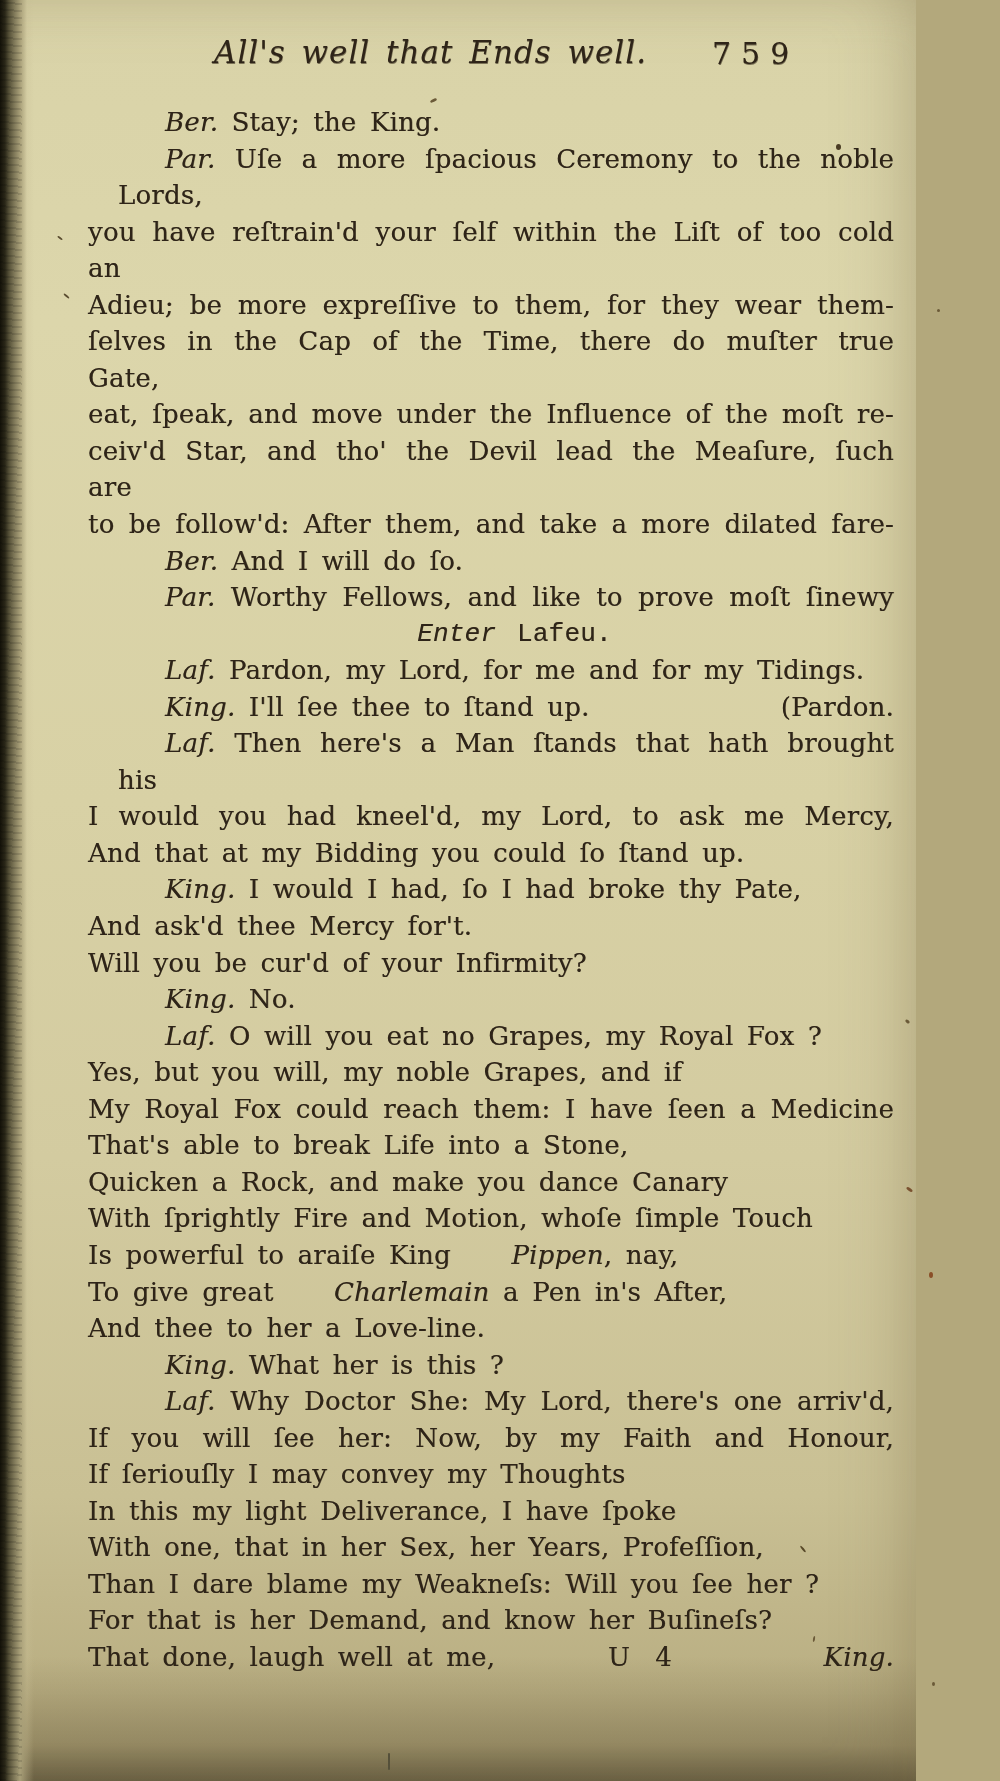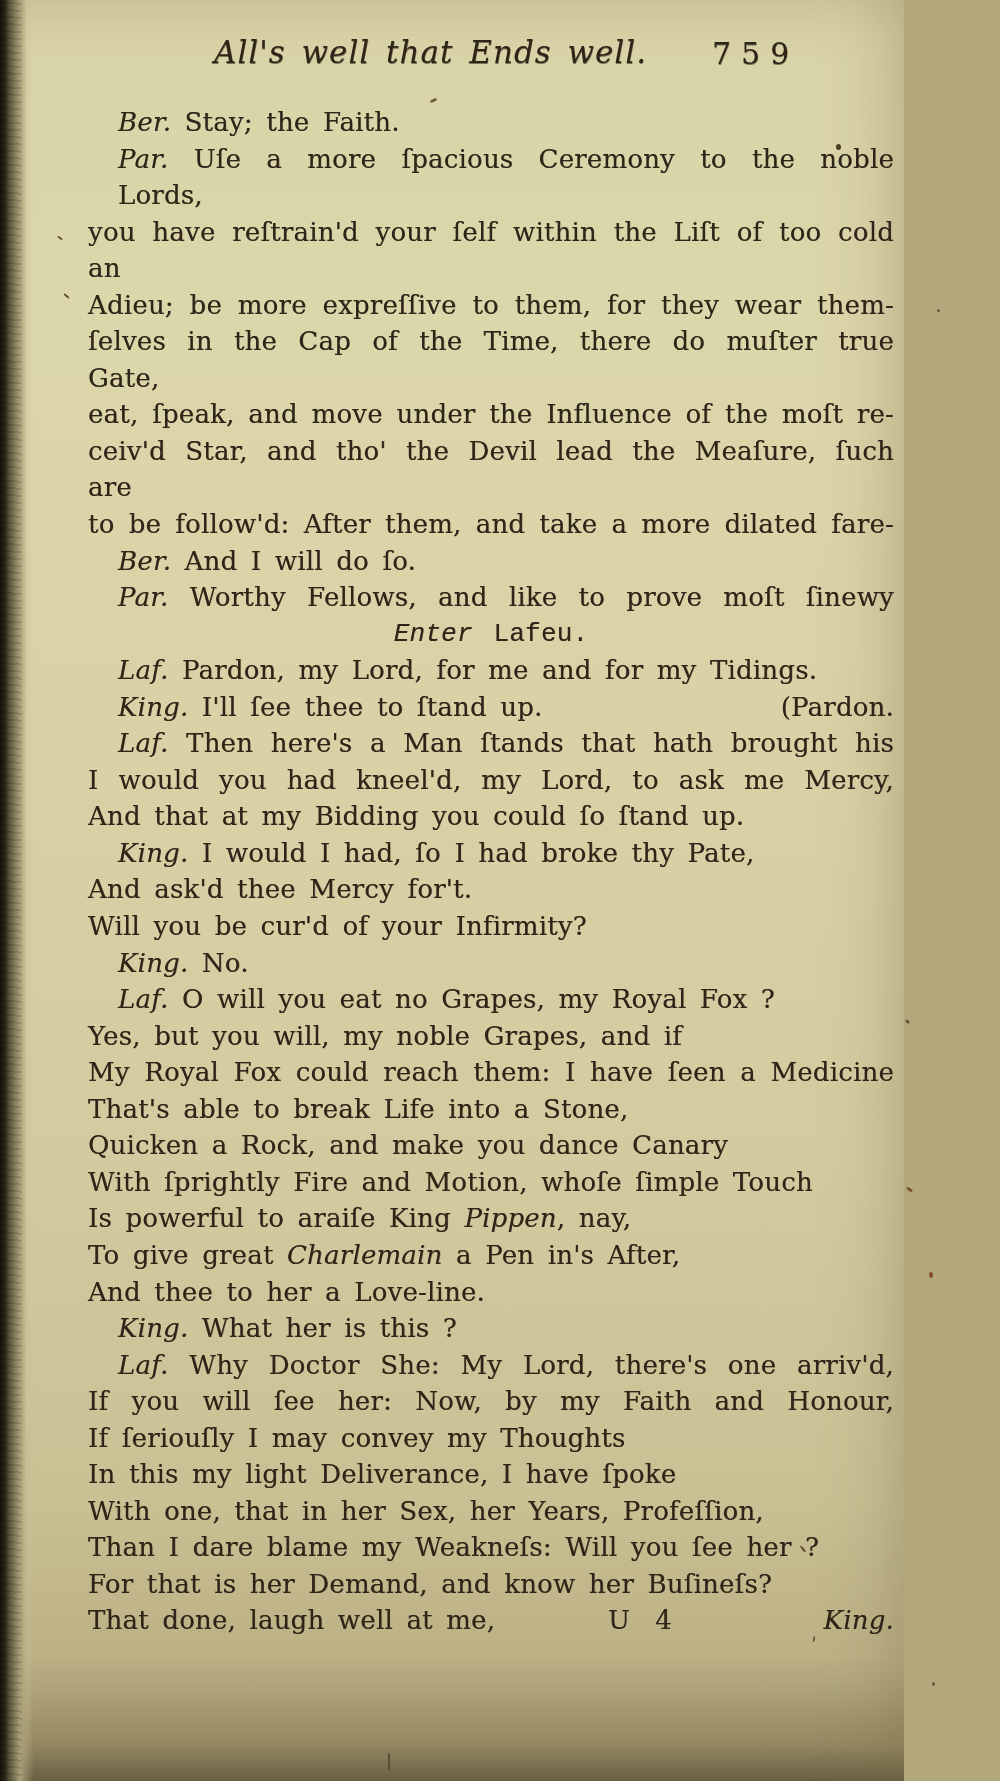--- a/index.html
+++ b/index.html
@@ -10,20 +10,21 @@
     background:#b3a87c;
   }
   .page {
     position:relative; width:904px; height:1781px;
     color:#2e2418;
     background:
       linear-gradient(to bottom, rgba(0,0,0,0) 93%, rgba(88,76,48,0.30) 98%, rgba(56,48,30,0.55) 100%),
       linear-gradient(to bottom, #d9d3a8 0%, #dcd6ab 18%, #d8d1a5 45%, #d3cba0 65%, #c9c094 84%, #b9ae82 95%, #a69a70 100%);
     box-shadow: inset -50px 0 70px -40px rgba(120,105,70,0.35),
                 inset 0 40px 60px -40px rgba(140,125,85,0.25);
+    padding-left: 12px;
   }
   .binding-edge {
     position:absolute; left:0; top:0; width:34px; height:100%;
     background:linear-gradient(to right,#131108 0px,#2a2718 5px,#565138 9px,#7d7657 14px,#a89f78 20px,rgba(200,190,150,0.30) 27px,rgba(200,190,150,0) 34px);
   }
   .binding-edge::after {
     content:""; position:absolute; left:0; top:0; width:22px; height:100%;
     background:repeating-linear-gradient(5deg, rgba(0,0,0,0.20) 0 2px, rgba(0,0,0,0) 2px 7px);
     opacity:.6;
   }
@@ -44,36 +45,36 @@
     text-shadow:0.35px 0.45px 0.55px rgba(46,35,20,0.5);
   }
   .line { position:relative; white-space:pre-wrap; }
   .line.indent { padding-left:30px; }
   .line.center { text-align:center;font-family:Liberation Mono, monospace; }
   .line.justify { text-align:justify; text-align-last:justify; }
   .line.split { display:flex; }
   .part-left { flex:0 0 auto; white-space:pre-wrap; }
   .part-right { margin-left:auto; white-space:pre-wrap; }
   .part-mid { position:absolute; left:520px; top:0; letter-spacing:6px; white-space:pre-wrap; }
-  .it { font-style:italic; }
+  .it { font-style:italic;margin-left:47px; }
   .speck { position:absolute; border-radius:50%; }
 </style>
 </head>
 <body>
 
 <div class="page">
   <div class="binding-edge"></div>
 
   <div class="header">
     <span class="title">All's well that Ends well.</span>
     <span class="pageno">759</span>
   </div>
 
   <div class="text-block">
-      <div class="line indent"><span class="it">Ber.</span><span class="ro"> Stay; the Faith.</span></div>
+      <div class="line indent"><span class="it">Ber.</span><span class="ro"> Stay; the King.</span></div>
       <div class="line indent justify"><span class="it">Par.</span><span class="ro"> Uſe a more ſpacious Ceremony to the noble Lords,</span></div>
       <div class="line justify"><span class="ro">you have reſtrain'd your ſelf within the Liſt of too cold an</span></div>
       <div class="line justify"><span class="ro">Adieu; be more expreſſive to them, for they wear them-</span></div>
       <div class="line justify"><span class="ro">ſelves in the Cap of the Time, there do muſter true Gate,</span></div>
       <div class="line justify"><span class="ro">eat, ſpeak, and move under the Influence of the moſt re-</span></div>
       <div class="line justify"><span class="ro">ceiv'd Star, and tho' the Devil lead the Meaſure, ſuch are</span></div>
       <div class="line justify"><span class="ro">to be follow'd: After them, and take a more dilated fare-</span></div>
       <div class="line indent"><span class="it">Ber.</span><span class="ro"> And I will do ſo.</span></div>
       <div class="line indent justify"><span class="it">Par.</span><span class="ro"> Worthy Fellows, and like to prove moſt ſinewy</span></div>
       <div class="line center"><span class="it">Enter</span><span class="ro"> Lafeu.</span></div>

